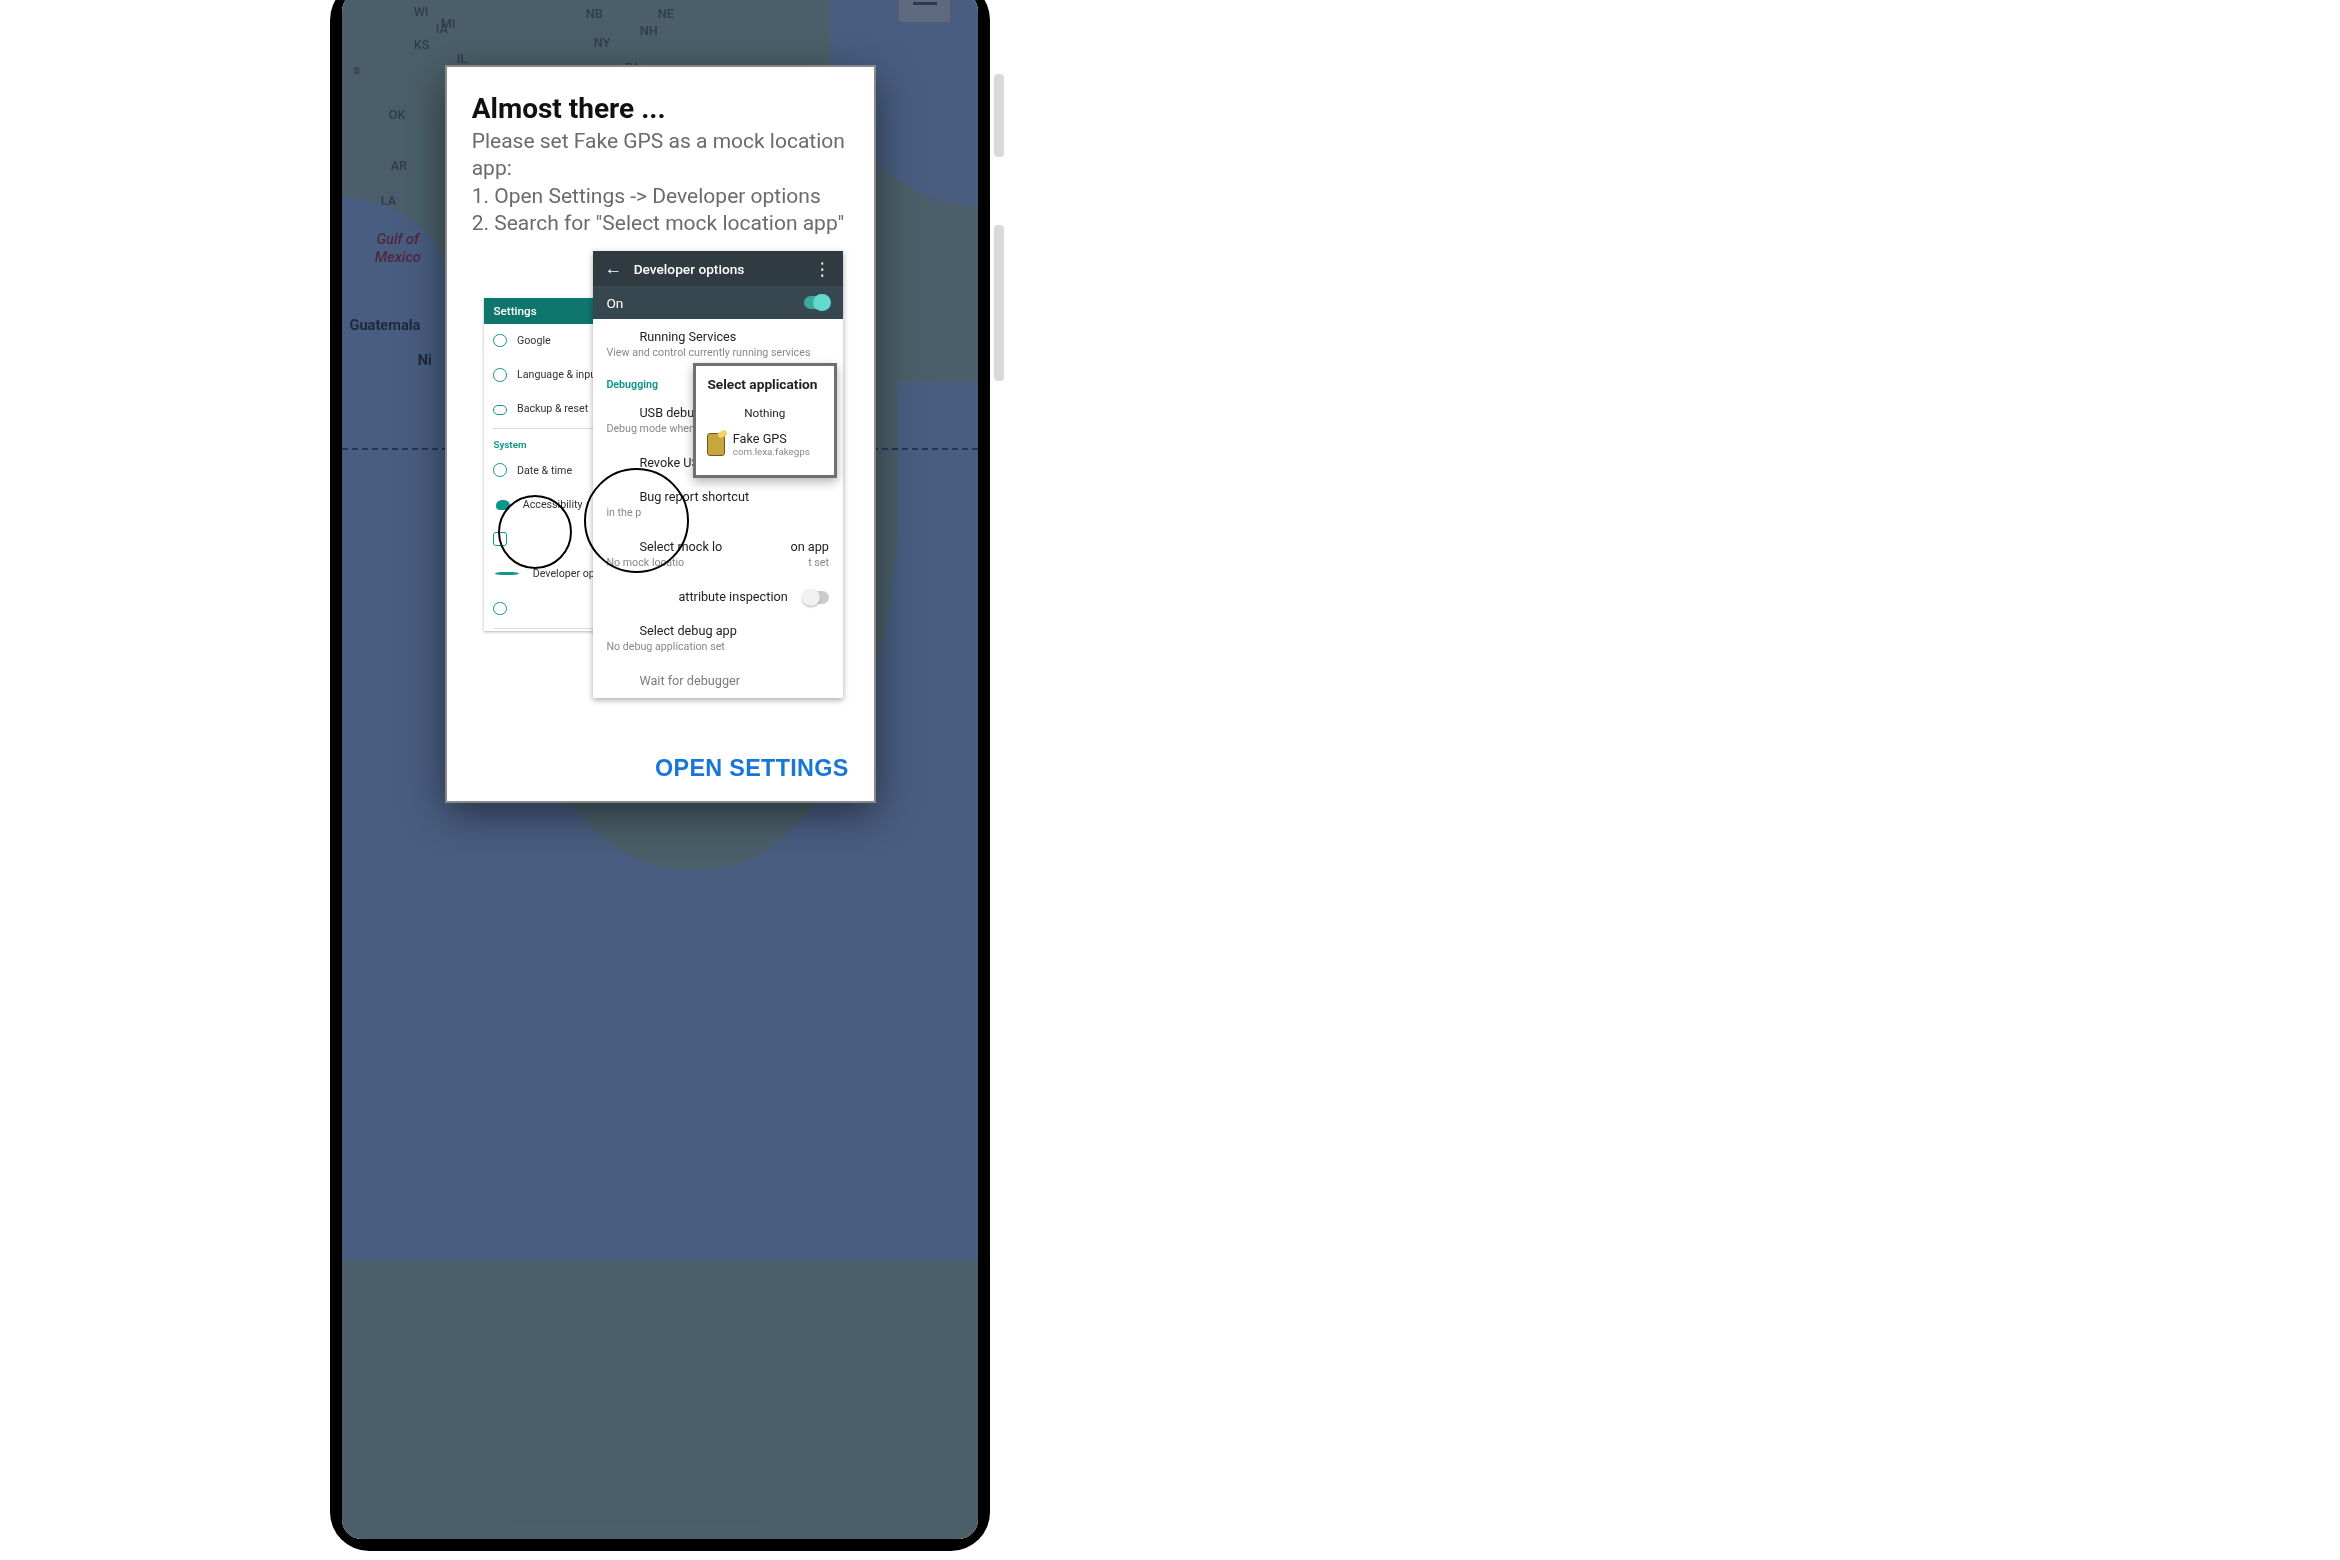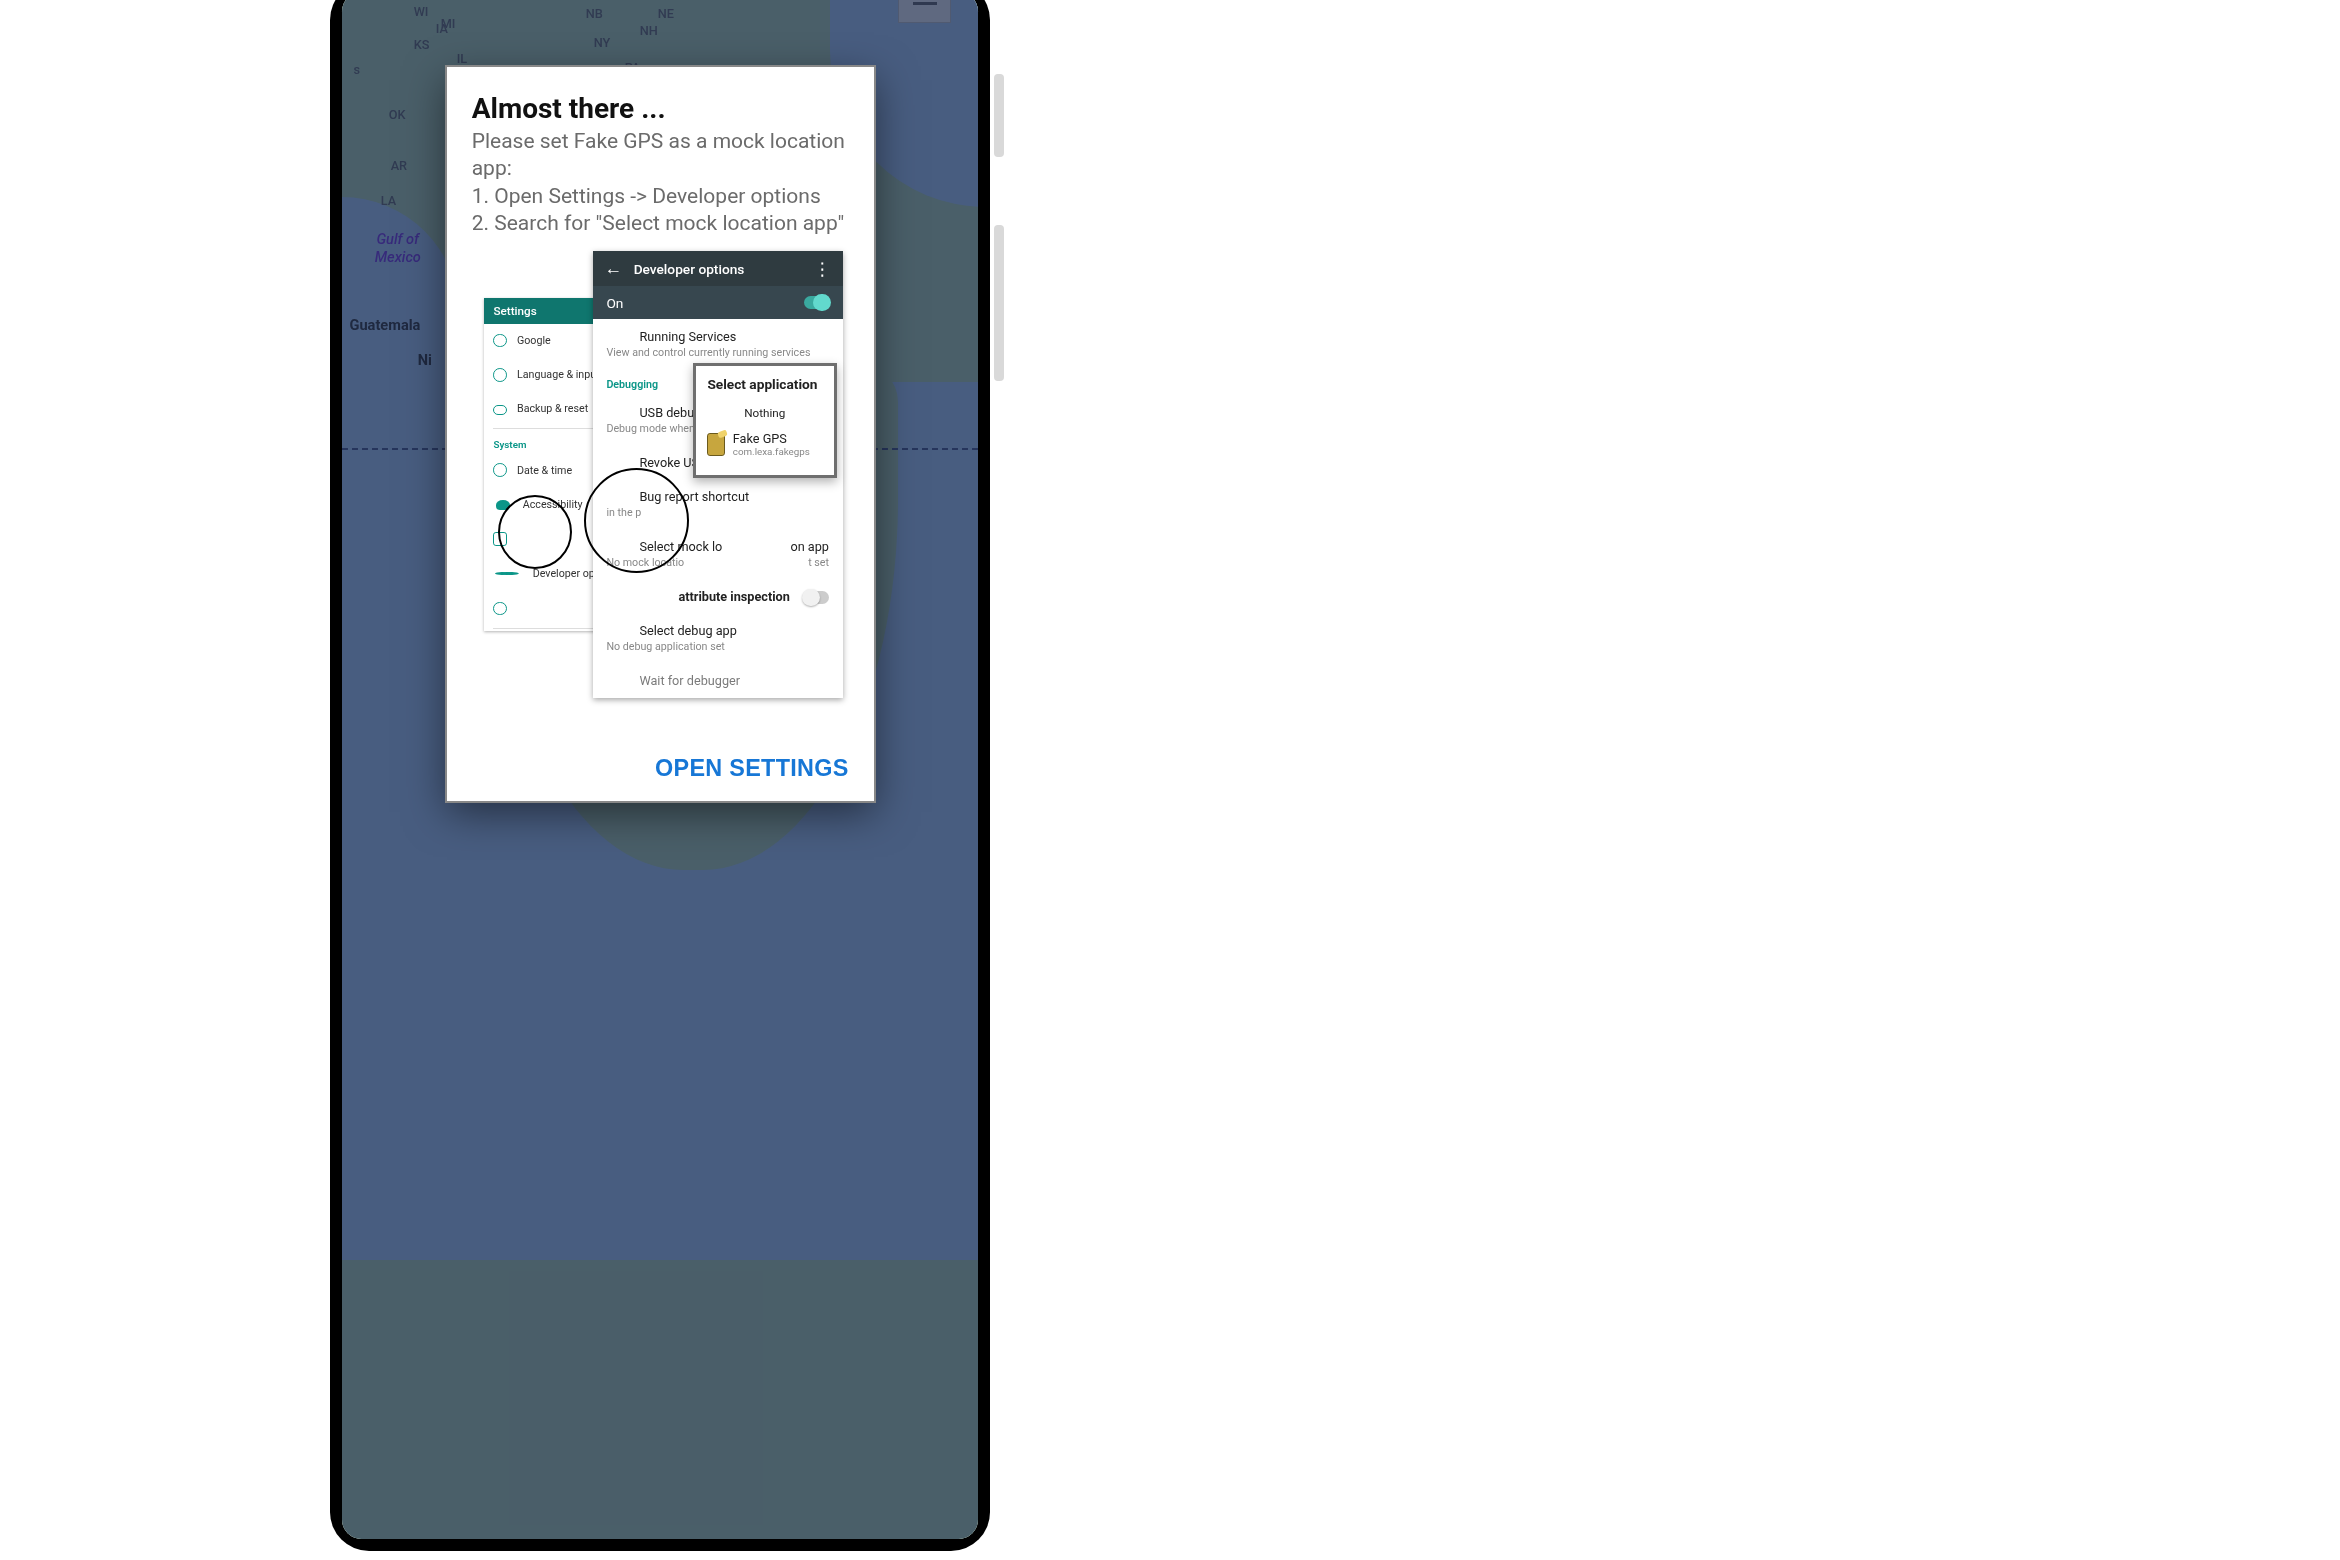--- a/index.html
+++ b/index.html
@@ -59,21 +59,21 @@
     inset: 0;
     background: rgba(30, 44, 78, 0.68);
   }
   .map-label {
     position: absolute;
     font-size: 12.7px;
     color: #5a5a5a;
     font-weight: 500;
   }
   .map-label.city { font-size: 14.6px; font-weight: 700; color: #222; }
-  .map-label.water { color: #6d28d9; font-style: italic; font-size: 14.6px; }
+  .map-label.water { color: #b91c1c; font-style: italic; font-size: 14.6px; }
 
   
   .menu-box {
     position: absolute;
     top: -7.8px;
     right: 27px;
     width: 53px;
     height: 39px;
     background: #e9e9e9;
     border: 1px solid #bbb;
@@ -404,21 +404,21 @@
                 <span>Select mock lo</span>
                 <span style="float:right;">on app</span>
               </div>
               <div class="s">
                 <span>No mock locatio</span>
                 <span style="float:right;">t set</span>
               </div>
             </div>
             <div class="dev-item">
               <span class="dev-toggle-off"></span>
-              <div class="t" style="padding-left:39px;font-weight:bold;">attribute inspection</div>
+              <div class="t" style="padding-left:39px;">attribute inspection</div>
             </div>
             <div class="dev-item">
               <div class="t">Select debug app</div>
               <div class="s">No debug application set</div>
             </div>
             <div class="dev-item" style="opacity:.6;">
               <div class="t">Wait for debugger</div>
             </div>
           </div>
 

